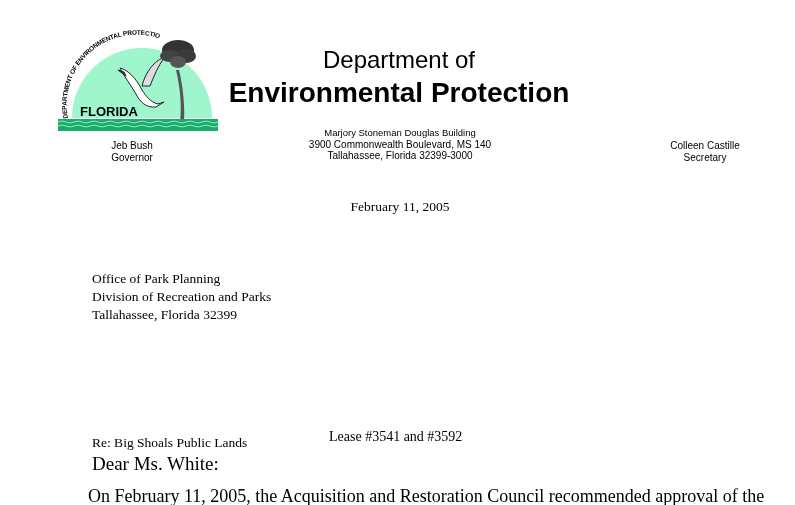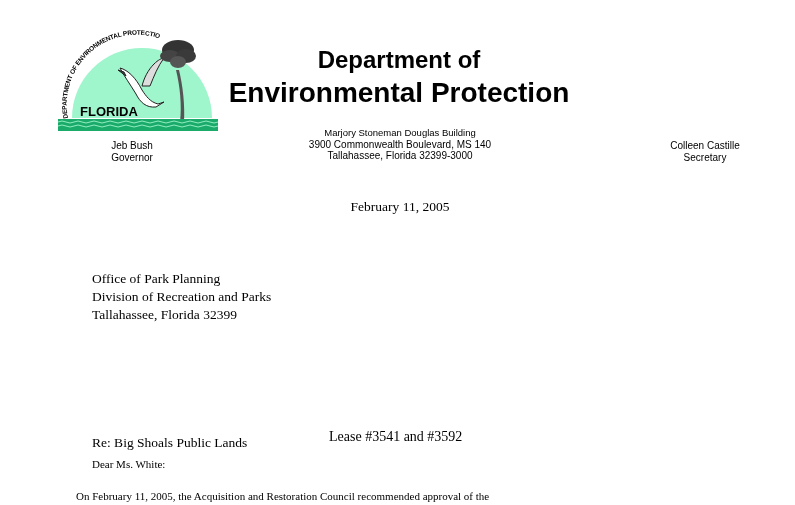--- a/index.html
+++ b/index.html
@@ -26,21 +26,21 @@
       height: 104px;
     }
 
     
     .title-1 {
       left: 214px;
       top: 46px;
       width: 370px;
       text-align: center;
       font-size: 24px;
-      font-weight: bold;
+      font-weight: normal;
       line-height: 28px;
     }
     .title-2 {
       left: 210px;
       top: 76px;
       width: 378px;
       text-align: center;
       font-size: 28px;
       font-weight: bold;
       line-height: 34px;
@@ -103,28 +103,28 @@
       left: 329px;
       top: 399px;
       font-size: 14px;
       line-height: 16px;
       white-space: nowrap;
       margin-top: 30px;
     }
     .salutation {
       left: 92px;
       top: 456px;
-      font-size: 11px;
+      font-size: 19px;
       line-height: 16px;
       white-space: nowrap;
     }
     .body-first {
-      left: 76px;
+      left: 88px;
       top: 488px;
-      font-size: 11px;
+      font-size: 18px;
       line-height: 16px;
       white-space: nowrap;
     }
   </style>
 </head>
 <body>
 
 <div id="logo" class="abs">
   <svg width="160" height="104" viewBox="0 0 160 104" xmlns="http://www.w3.org/2000/svg">
     <defs>

